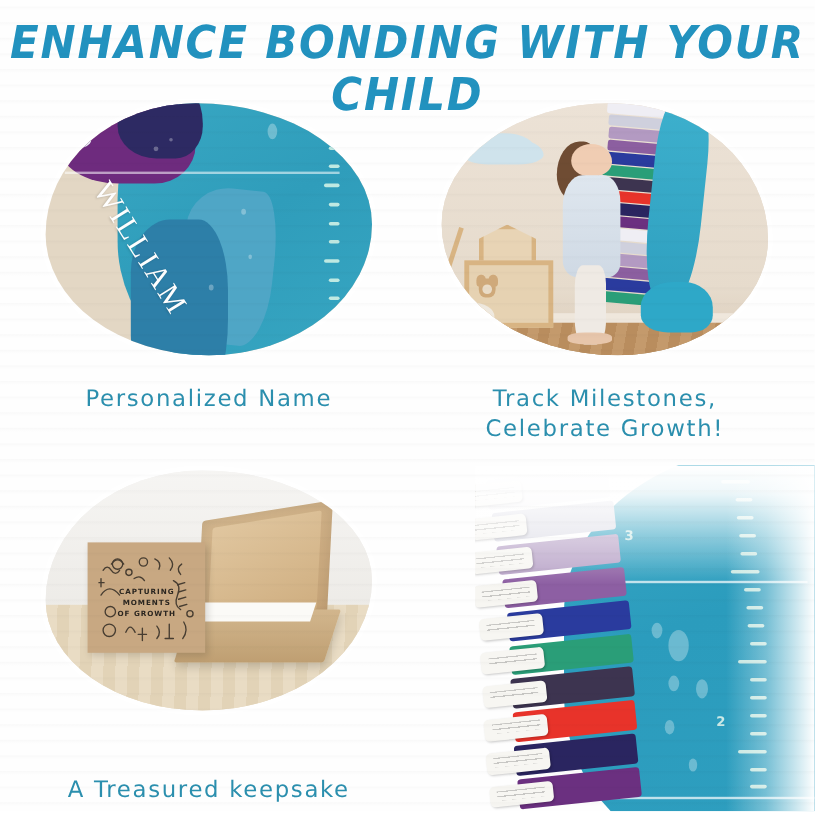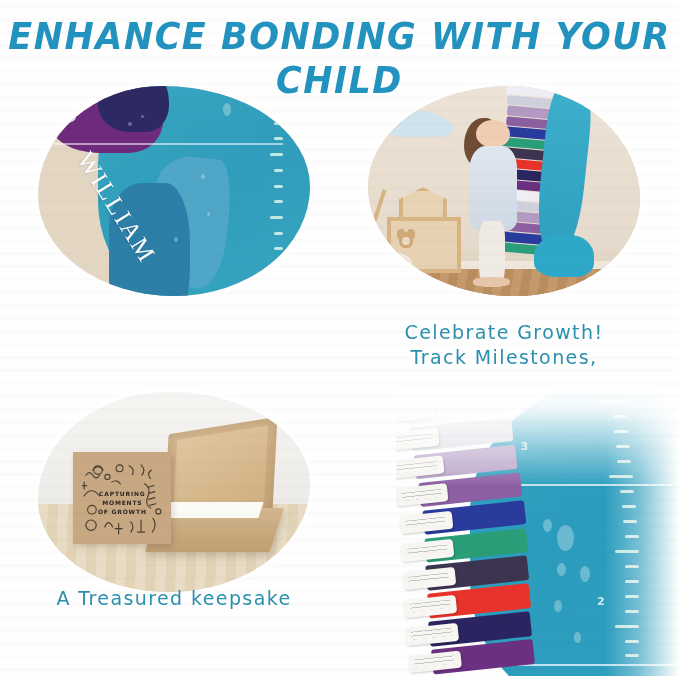--- a/index.html
+++ b/index.html
@@ -419,20 +419,21 @@
         <i style="top: 54.6%; width: 9px;"></i>
         <i style="top: 62.4%; width: 13px;"></i>
         <i style="top: 70.2%; width: 9px;"></i>
         <i style="top: 78%; width: 9px;"></i>
         <i style="top: 85.8%; width: 9px;"></i>
         <i style="top: 93.6%; width: 13px;"></i>
       </div>
     <div class="name-text">WILLIAM</div>
   </div>
   <div class="caption" style="left:38px; top:320px; width:272px;">
+    <div>Personalized Name</div>
   </div>
 
   <div class="panel blob-b" id="panel-photo">
     <div class="wall"></div>
     <div class="baseboard"></div>
     <div class="floor"></div>
     <div class="cloud-decor"></div>
 
     <div class="shelf">
       <div class="slant"></div>
@@ -467,22 +468,22 @@
 
     <div class="girl">
       <div class="hair"></div>
       <div class="head"></div>
       <div class="dress"></div>
       <div class="legs"></div>
       <div class="foot"></div>
     </div>
   </div>
   <div class="caption" style="left:368px; top:320px; width:272px;">
+    <div>Track Milestones,</div>
     <div>Celebrate Growth!</div>
-    <div>Track Milestones,</div>
   </div>
 
   <div class="panel blob-c" id="panel-box">
     <div class="wall2"></div>
     <div class="table"></div>
 
     <div class="lid">
       <div class="lid-inner"></div>
     </div>
     <div class="tray"></div>
@@ -514,21 +515,21 @@
           <circle cx="92" cy="62" r="3"></circle>
         </g>
       </svg>
       <div class="box-text">
         <div>CAPTURING</div>
         <div>MOMENTS</div>
         <div>OF GROWTH</div>
       </div>
     </div>
   </div>
-  <div class="caption" style="left:38px; top:586px; width:272px;">
+  <div class="caption" style="left:38px; top:646px; width:272px;">
     <div>A Treasured keepsake</div>
   </div>
 
   <div class="panel" id="panel-closeup">
     <div class="cu-dino"></div>
 
     <div class="spot" style="left:57%;top:47%;width:17px;height:26px;"></div>
     <div class="spot" style="left:52%;top:45%;width:9px;height:13px;"></div>
     <div class="spot" style="left:57%;top:60%;width:9px;height:13px;"></div>
     <div class="spot" style="left:65%;top:61%;width:10px;height:16px;"></div>

